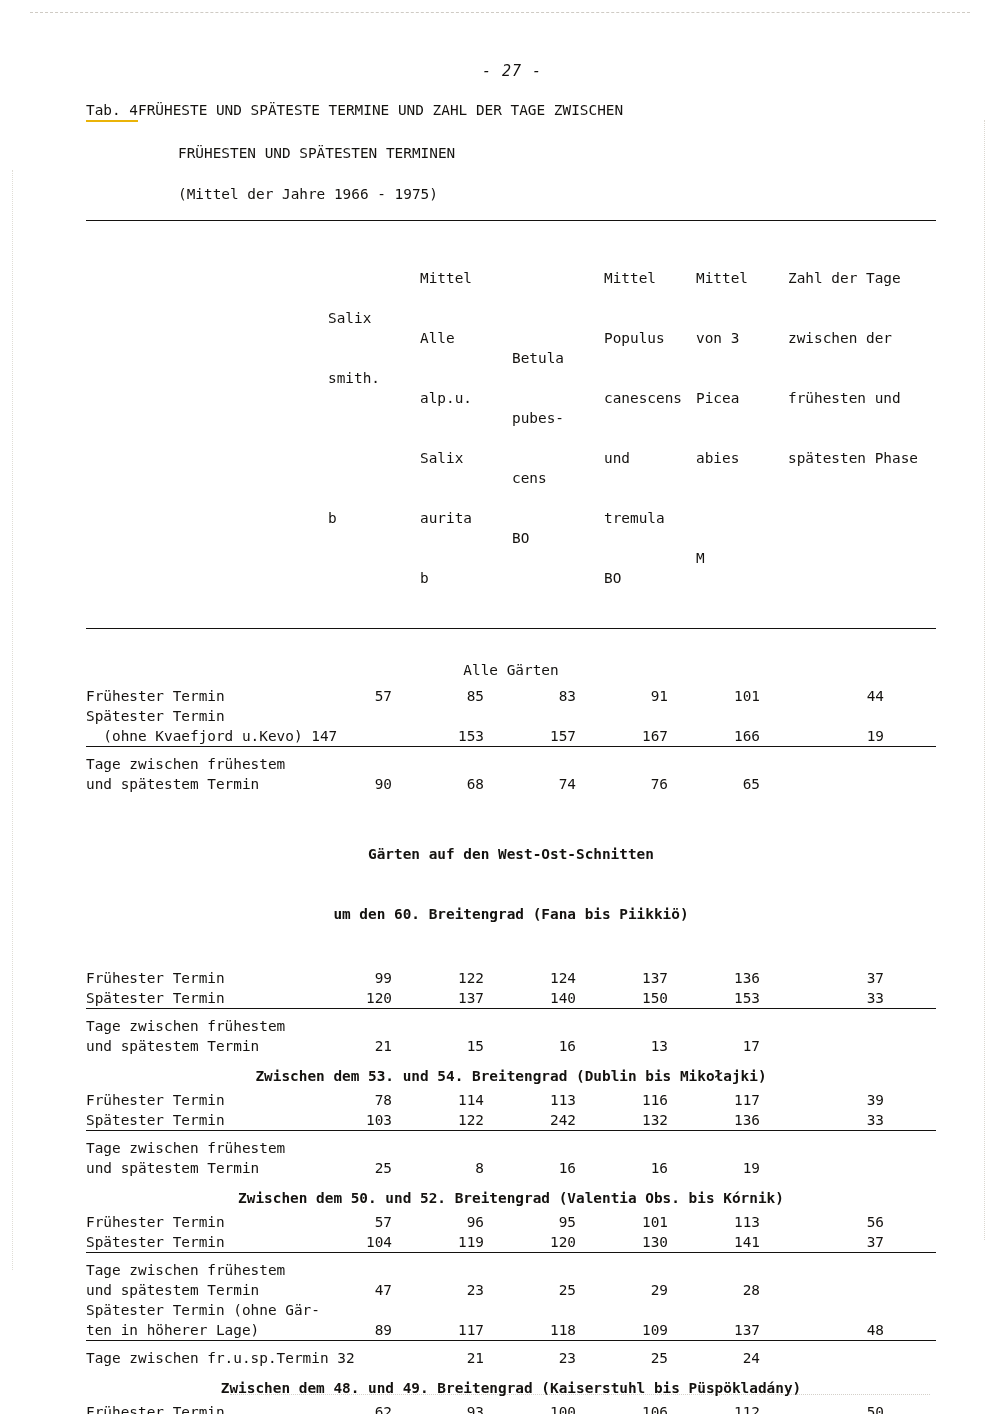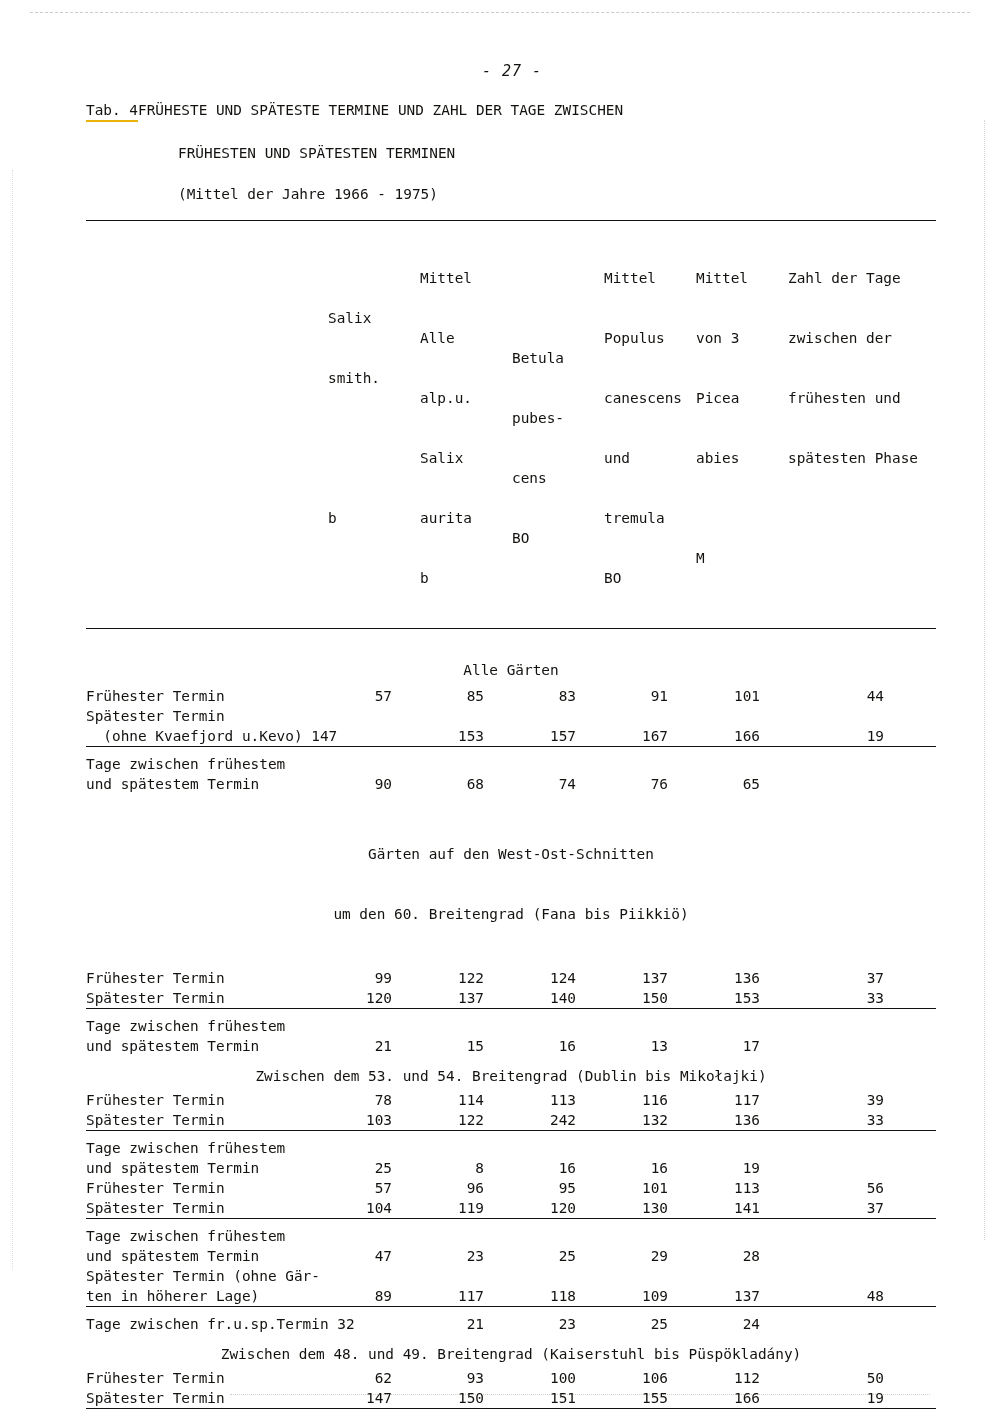--- a/index.html
+++ b/index.html
@@ -97,21 +97,21 @@
   .rule-row.thin td { border-top: 1px solid #14120f; }
   .spacer-row td { height: 10px; font-size: 0; line-height: 0; }
   .spacer-row.big td { height: 18px; }
 
   .section-head td {
     text-align: center;
     padding: 6px 0 6px 0 !important;
     white-space: pre;
   }
   .section-head .sh-inner { display:block; }
-  .section-head-2 td { padding: 10px 0 4px 0 !important; }
+  .section-head-2 td { padding: 10px 0 4px 0 !important; font-weight: bold; }
 
   .header-group td { padding-bottom: 2px; }
 </style>
 </head>
 <body>
 
 <div class="page">
 
   <div class="edge-top"></div>
   <div class="edge-bottom"></div>
@@ -337,20 +337,23 @@
         <tr>
           <td>und spätestem Termin</td>
           <td class="num">25</td>
           <td class="num">8</td>
           <td class="num">16</td>
           <td class="num">16</td>
           <td class="num">19</td>
           <td class="num-last"></td>
         </tr>
 
+        <tr class="section-head section-head-2">
+          <td colspan="7"><span class="sh-inner">Zwischen dem 50. und 52. Breitengrad (Valentia Obs. bis Kórnik)</span></td>
+        </tr>
         <tr>
           <td>Frühester Termin</td>
           <td class="num">57</td>
           <td class="num">96</td>
           <td class="num">95</td>
           <td class="num">101</td>
           <td class="num">113</td>
           <td class="num-last">56</td>
         </tr>
         <tr>

